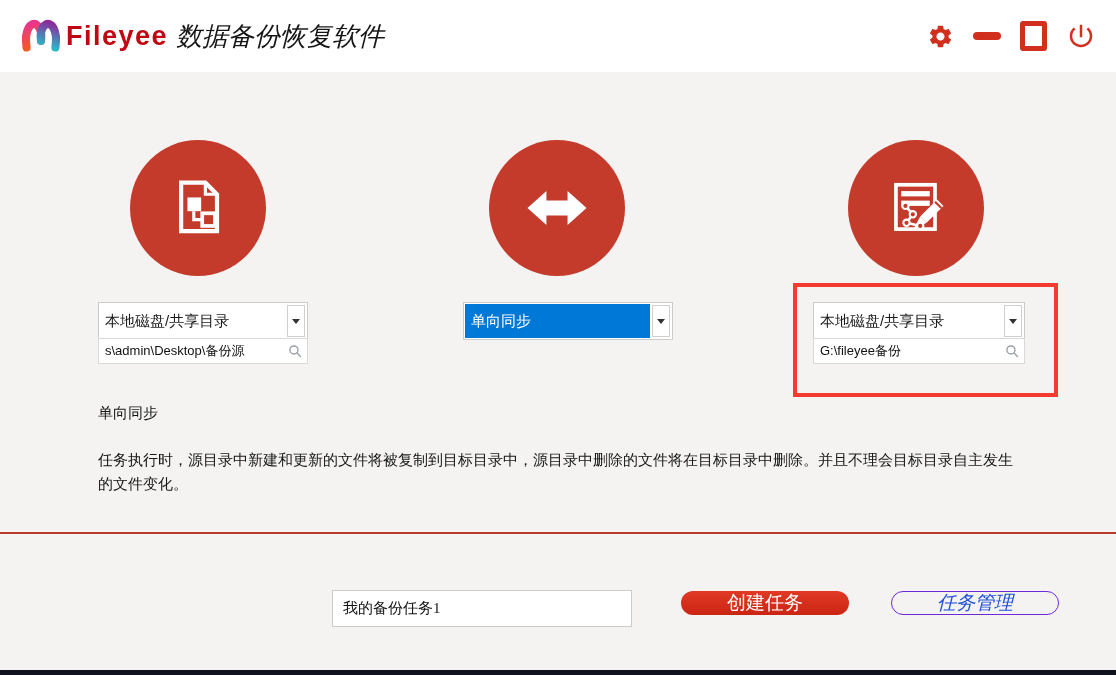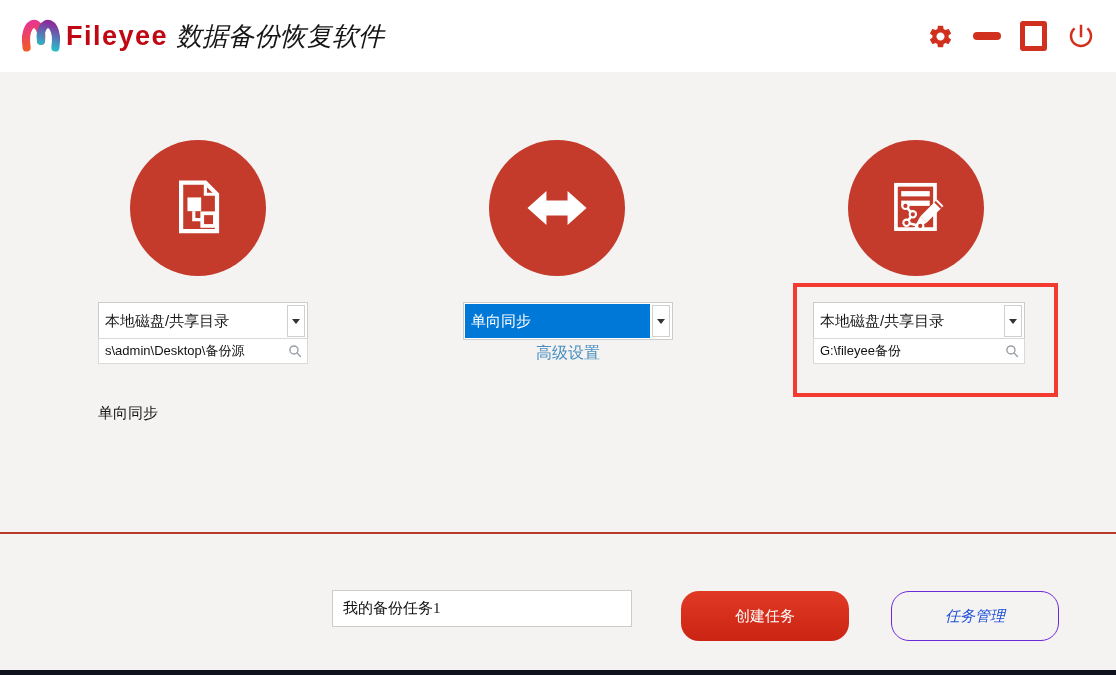--- a/index.html
+++ b/index.html
@@ -48,22 +48,22 @@
   .mode-heading{position:absolute;left:98px;top:404px;font-size:15px;color:#161616;}
   .mode-desc{position:absolute;left:98px;top:448px;width:928px;font-size:15px;
     line-height:24px;color:#161616;}
   .red-line{position:absolute;left:0;top:532px;width:1116px;height:2px;background:#b93b2b;}
   
   .task-input{position:absolute;left:332px;top:590px;width:300px;height:37px;background:#ffffff;
     border:1px solid #cccccc;box-sizing:border-box;}
   .task-input input{width:100%;height:100%;border:none;outline:none;padding:0 10px;
     box-sizing:border-box;font-size:15px;color:#111;
     font-family:Liberation Serif, serif;background:transparent;}
-  .btn{position:absolute;top:591px;width:168px;height:50px;border-radius:18px;
-    display:flex;align-items:center;justify-content:center;font-size:15px;cursor:pointer;box-sizing:border-box;}
+  .btn{position:absolute;top:591px;width:168px;height:24px;border-radius:18px;
+    display:flex;align-items:center;justify-content:center;font-size:19px;cursor:pointer;box-sizing:border-box;}
   .btn-create{left:681px;background:linear-gradient(#e03a25,#cb2413);color:#ffffff;}
   .btn-manage{left:891px;background:transparent;border:1px solid #6d28d9;color:#1d4ed8;font-style:italic;}
   .bottom-strip{position:absolute;left:0;bottom:0;width:1116px;height:5px;background:#10131d;}
 </style>
 </head>
 <body>
 
 <div id="app">
 
   <div class="header">
@@ -158,33 +158,33 @@
   </div>
 
   <div class="path-box" style="left:98px;width:210px;">
     <input type="text" value="s\admin\Desktop\备份源" style="">
     <svg class="search-ic" viewBox="0 0 16 16">
       <circle cx="6.8" cy="6.8" r="4.6" fill="none" stroke="#9aa0a6" stroke-width="1.6"></circle>
       <line x1="10.4" y1="10.4" x2="14.2" y2="14.2" stroke="#9aa0a6" stroke-width="1.6" stroke-linecap="round"></line>
     </svg>
   </div>
 
-  <div class="adv-link">高级设置</div>
 
   <div class="path-box" style="left:813px;width:212px;">
     <input type="text" value="G:\fileyee备份" style="">
     <svg class="search-ic" viewBox="0 0 16 16">
       <circle cx="6.8" cy="6.8" r="4.6" fill="none" stroke="#9aa0a6" stroke-width="1.6"></circle>
       <line x1="10.4" y1="10.4" x2="14.2" y2="14.2" stroke="#9aa0a6" stroke-width="1.6" stroke-linecap="round"></line>
     </svg>
   </div>
 
   <div class="hl-rect"></div>
 
   <div class="mode-heading">单向同步</div>
+  <div class="mode-desc">任务执行时，源目录中新建和更新的文件将被复制到目标目录中，源目录中删除的文件将在目标目录中删除。并且不理会目标目录自主发生的文件变化。</div>
 
   <div class="red-line"></div>
 
   <div class="task-input">
     <input type="text" value="我的备份任务1" style="">
   </div>
 
   <div class="btn btn-create">创建任务</div>
   <div class="btn btn-manage">任务管理</div>
 

